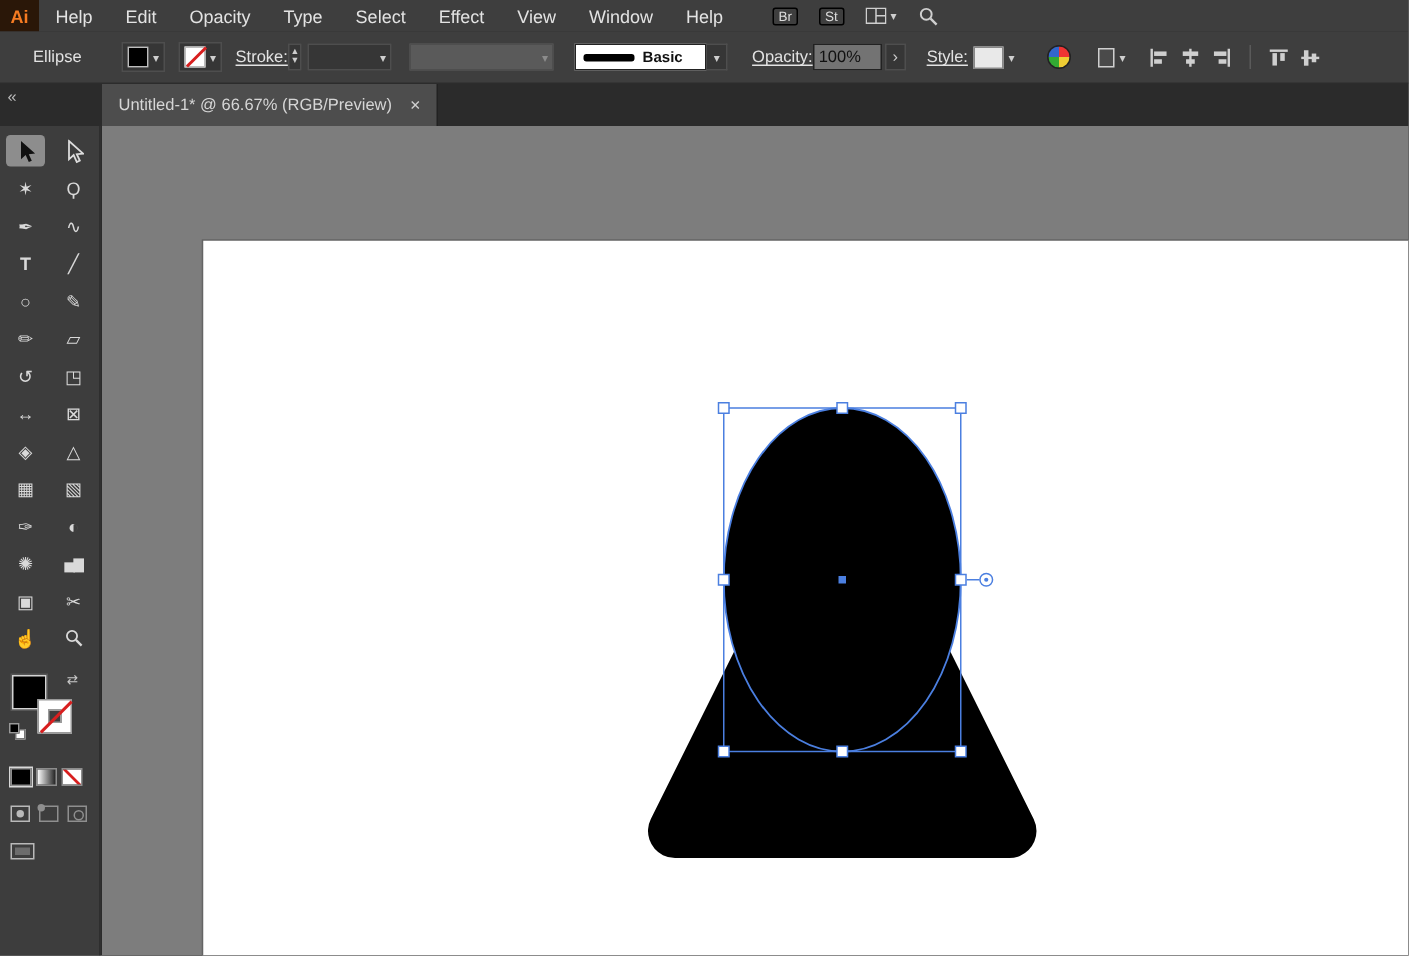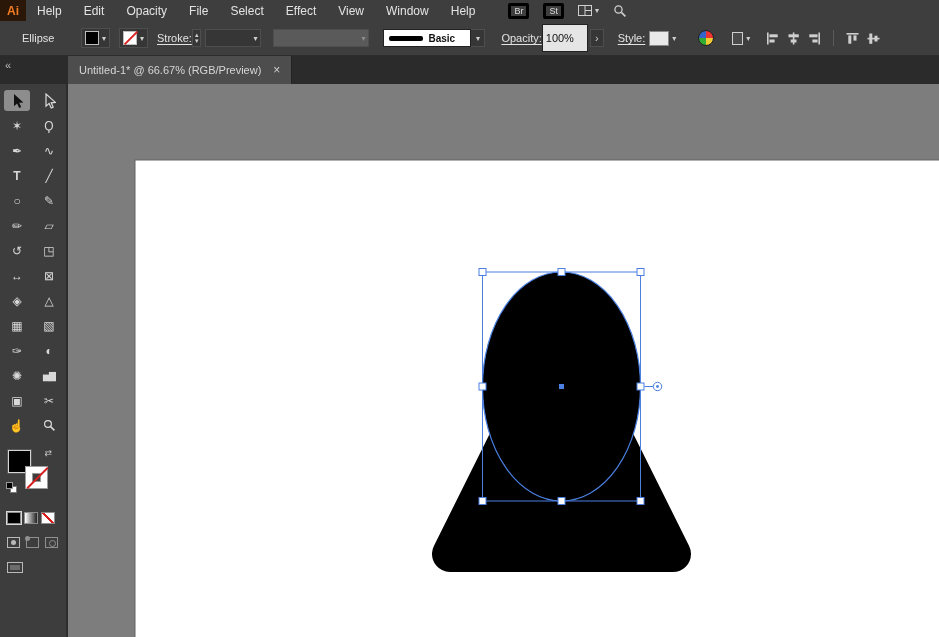--- a/index.html
+++ b/index.html
@@ -7,21 +7,21 @@
               font-family:"Liberation Sans", sans-serif; }
   .app { position:absolute; width:939px; height:637px; overflow:hidden; }
 
   
   .menubar { position:absolute; top:0; left:0; right:0; height:21px; background:#3e3e3e;
              display:flex; align-items:center; color:#e3e3e3; font-size:12px; }
   .logo { width:26px; height:21px; background:#2a1708; color:var(--logo-orange,#ff7a1a);
           font-weight:bold; font-size:12px; display:flex; align-items:center; justify-content:center; }
   .menu-item { padding:0 11px; height:21px; display:flex; align-items:center; cursor:default; }
   .mb-right { margin-left:22px; display:flex; align-items:center; gap:14px; }
-  .badge { font-size:9px; border:3px solid #000000; border-radius:2px; padding:0px 3px; color:#ddd; }
+  .badge { font-size:9px; border:1px solid #000000; border-radius:2px; padding:0px 3px; color:#ddd; }
   .chev { font-size:8px; color:#cfcfcf; }
   .icon-svg { display:block; }
 
   
   .controlbar { position:absolute; top:21px; left:0; right:0; height:35px; background:#3e3e3e;
                 border-bottom:1px solid #2c2c2c; display:flex; align-items:center;
                 color:#e3e3e3; font-size:11px; padding-left:9px; overflow:hidden; white-space:nowrap; }
   .ctx { min-width:46px; margin-right:26px;padding-left:13px; }
   .swdd { display:flex; align-items:center; gap:3px; margin-right:9px; height:20px; padding:2px 3px;
           border:1px solid #4e4e4e; background:#363636; }
@@ -37,21 +37,21 @@
   .dd.weight { width:56px; }
   .dd.profile { width:96px; background:#5a5a5a; margin-left:12px; }
   .dd.profile .chev { color:#8c8c8c; }
   .brushwrap { display:flex; align-items:center; margin-left:14px;border-radius:6px; }
   .brushbox { width:88px; height:18px; background:#fff; color:#111; display:flex; align-items:center;
               gap:5px; padding:0 5px; border:1px solid #222; }
   .brushline { width:34px; height:5px; background:#000; border-radius:2px; }
   .bname { font-size:10px; font-weight:bold; }
   .ddbtn { width:14px; height:18px; border:1px solid #4e4e4e; border-left:none; background:#363636;
            display:flex; align-items:center; justify-content:center; }
-  .opacity { width:46px; height:28px; background:#e5e5e5; color:#111; border:1px solid #222;
+  .opacity { width:46px; height:18px; background:#737373; color:#111; border:1px solid #222;
              font-size:11px; padding:0 3px; font-family:"Liberation Sans", sans-serif; }
   .morebtn { width:14px; height:18px; display:flex; align-items:center; justify-content:center;
              color:#ccc; font-size:11px; border:1px solid #4e4e4e; background:#363636; margin-left:2px; }
   .styledd { display:flex; align-items:center; gap:3px; margin-left:4px; }
   .stylesw { width:20px; height:15px; background:#e9e9e9; border:1px solid #888; }
   .recolor { width:16px; height:16px; border-radius:50%; margin-left:22px;
              background:conic-gradient(#e33 0 25%, #ec3 25% 50%, #3a3 50% 75%, #36c 75% 100%);
              border:1px solid #222; }
   .docsetup { display:flex; align-items:center; gap:3px; margin-left:18px; }
   .docicon { width:11px; height:13px; border:1px solid #cfcfcf; background:#4a4a4a; display:inline-block; }
@@ -112,21 +112,21 @@
 </head>
 <body>
 
 <div class="app">
 
   <div class="menubar">
     <div class="logo">Ai</div>
     <span class="menu-item">Help</span>
     <span class="menu-item">Edit</span>
     <span class="menu-item">Opacity</span>
-    <span class="menu-item">File</span>
+    <span class="menu-item">Type</span>
     <span class="menu-item">Select</span>
     <span class="menu-item">Effect</span>
     <span class="menu-item">View</span>
     <span class="menu-item">Window</span>
     <span class="menu-item">Help</span>
     <div class="mb-right">
       <span class="badge">Br</span>
       <span class="badge">St</span>
       <span style="display:flex;align-items:center;gap:3px;">
         <svg class="icon-svg" width="14" height="11" viewBox="0 0 14 11">

